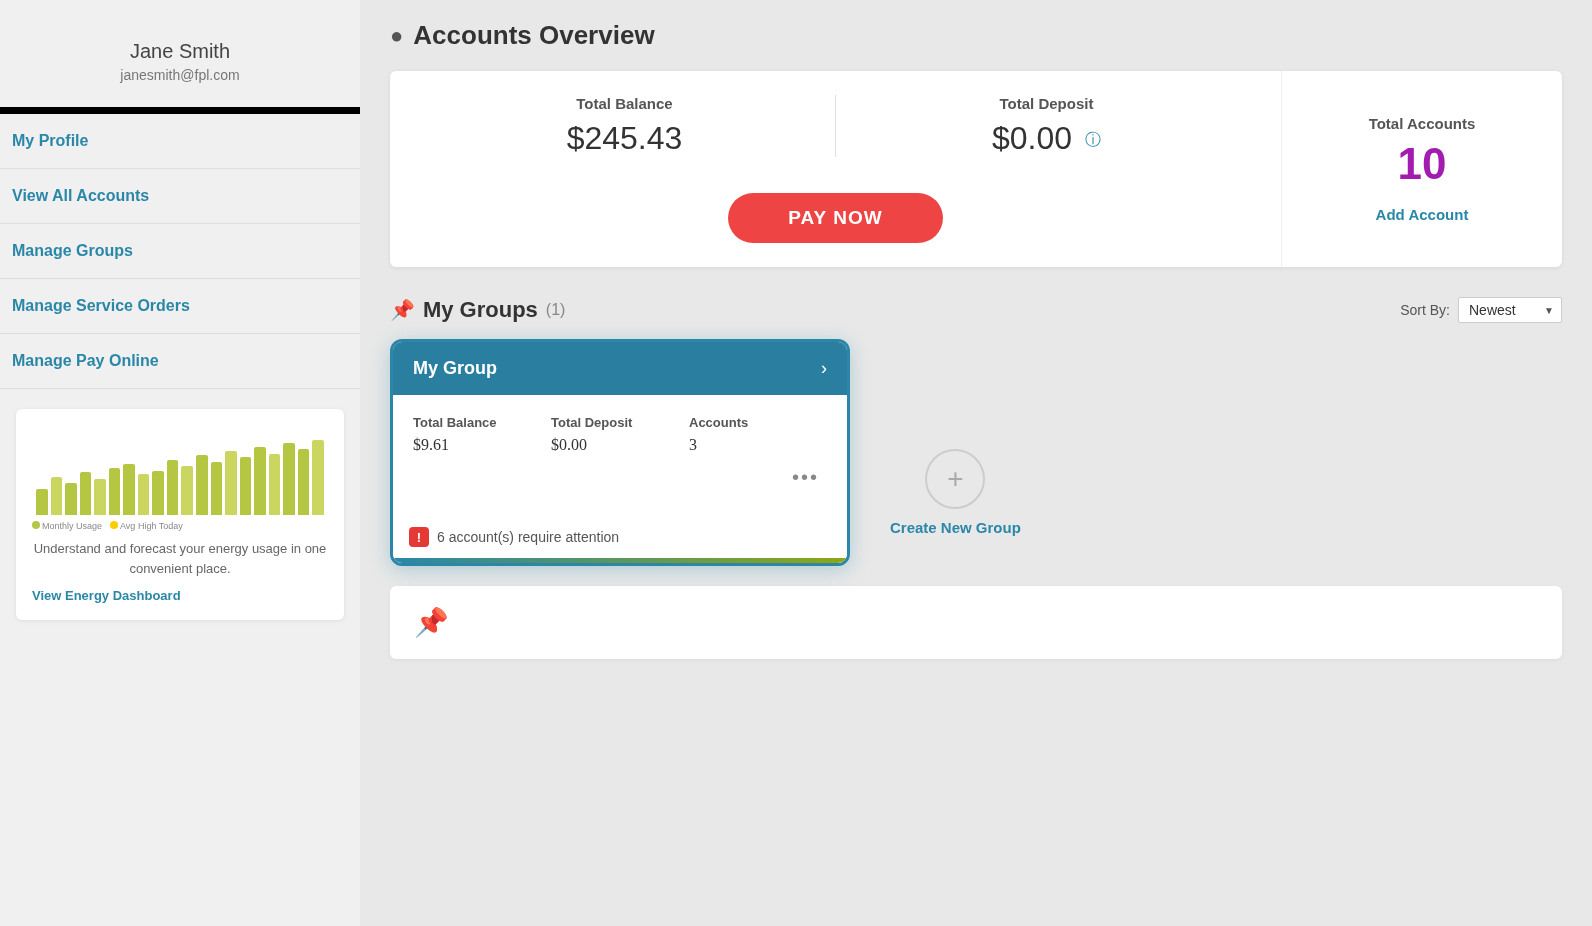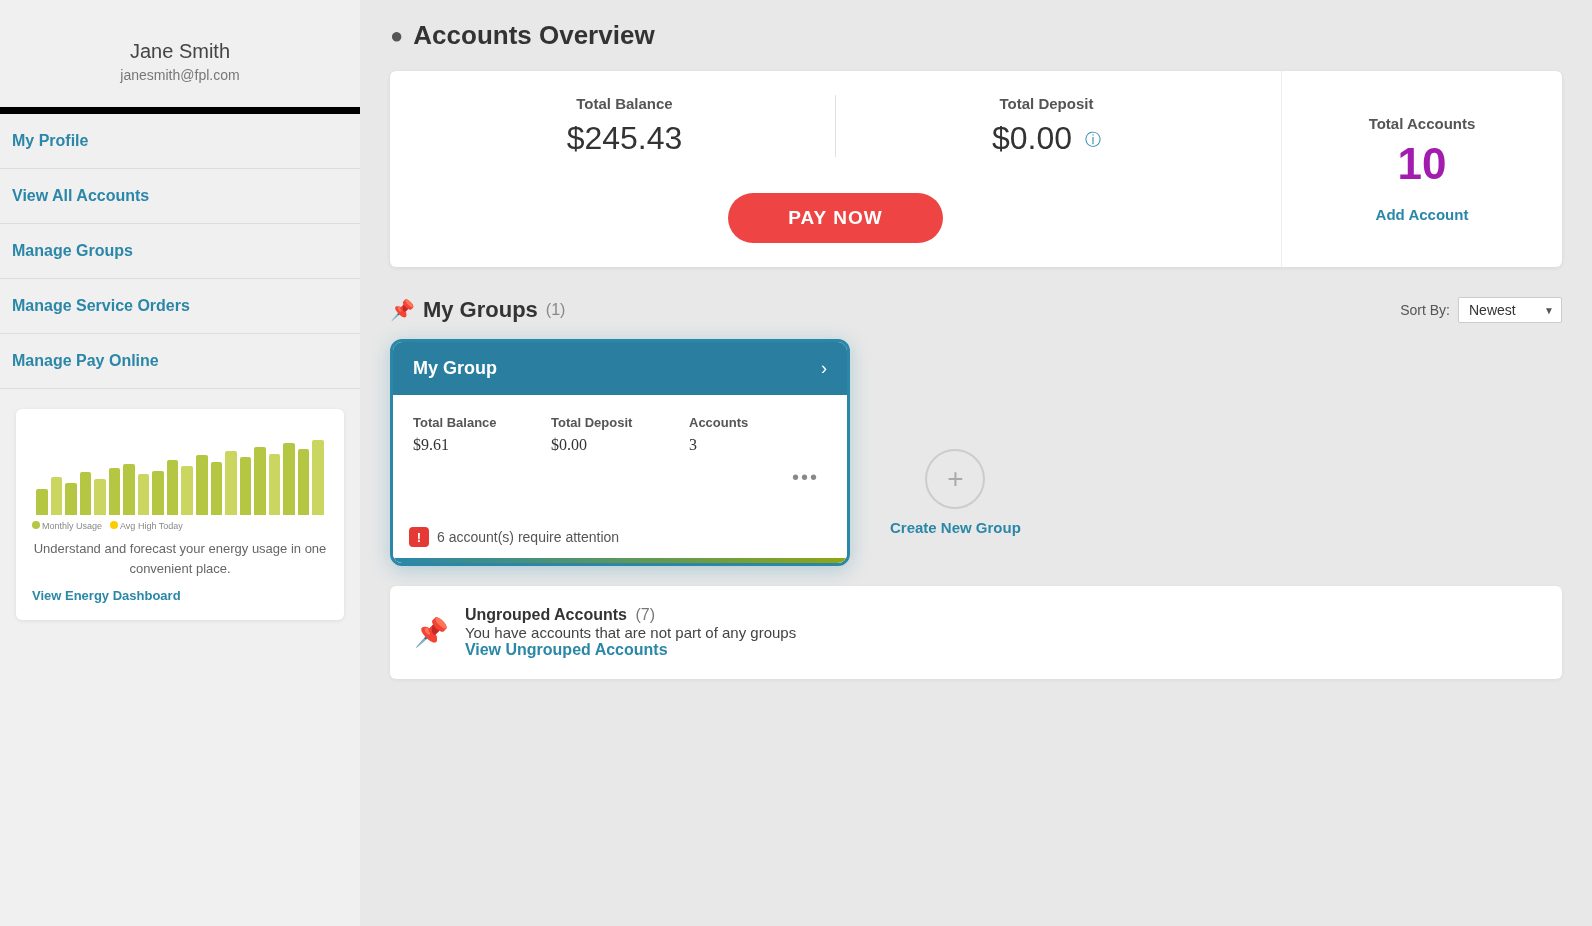--- a/index.html
+++ b/index.html
@@ -668,21 +668,15 @@
     </div>
 
     <div class="create-group-area">
       <div class="create-group-icon">+</div>
       <a class="create-group-link">Create New Group</a>
     </div>
   </div>
 
   <div class="ungrouped-card">
     <div class="ungrouped-icon">📌</div>
-    <div>
-      <span class="ungrouped-title">Ungrouped Accounts</span>
-      <span class="ungrouped-count">(7)</span>
-      <span class="ungrouped-text">You have accounts that are not part of any groups</span>
-      <a class="ungrouped-link">View Ungrouped Accounts</a>
-    </div>
   </div>
 
 </div>
 
 </body></html>

